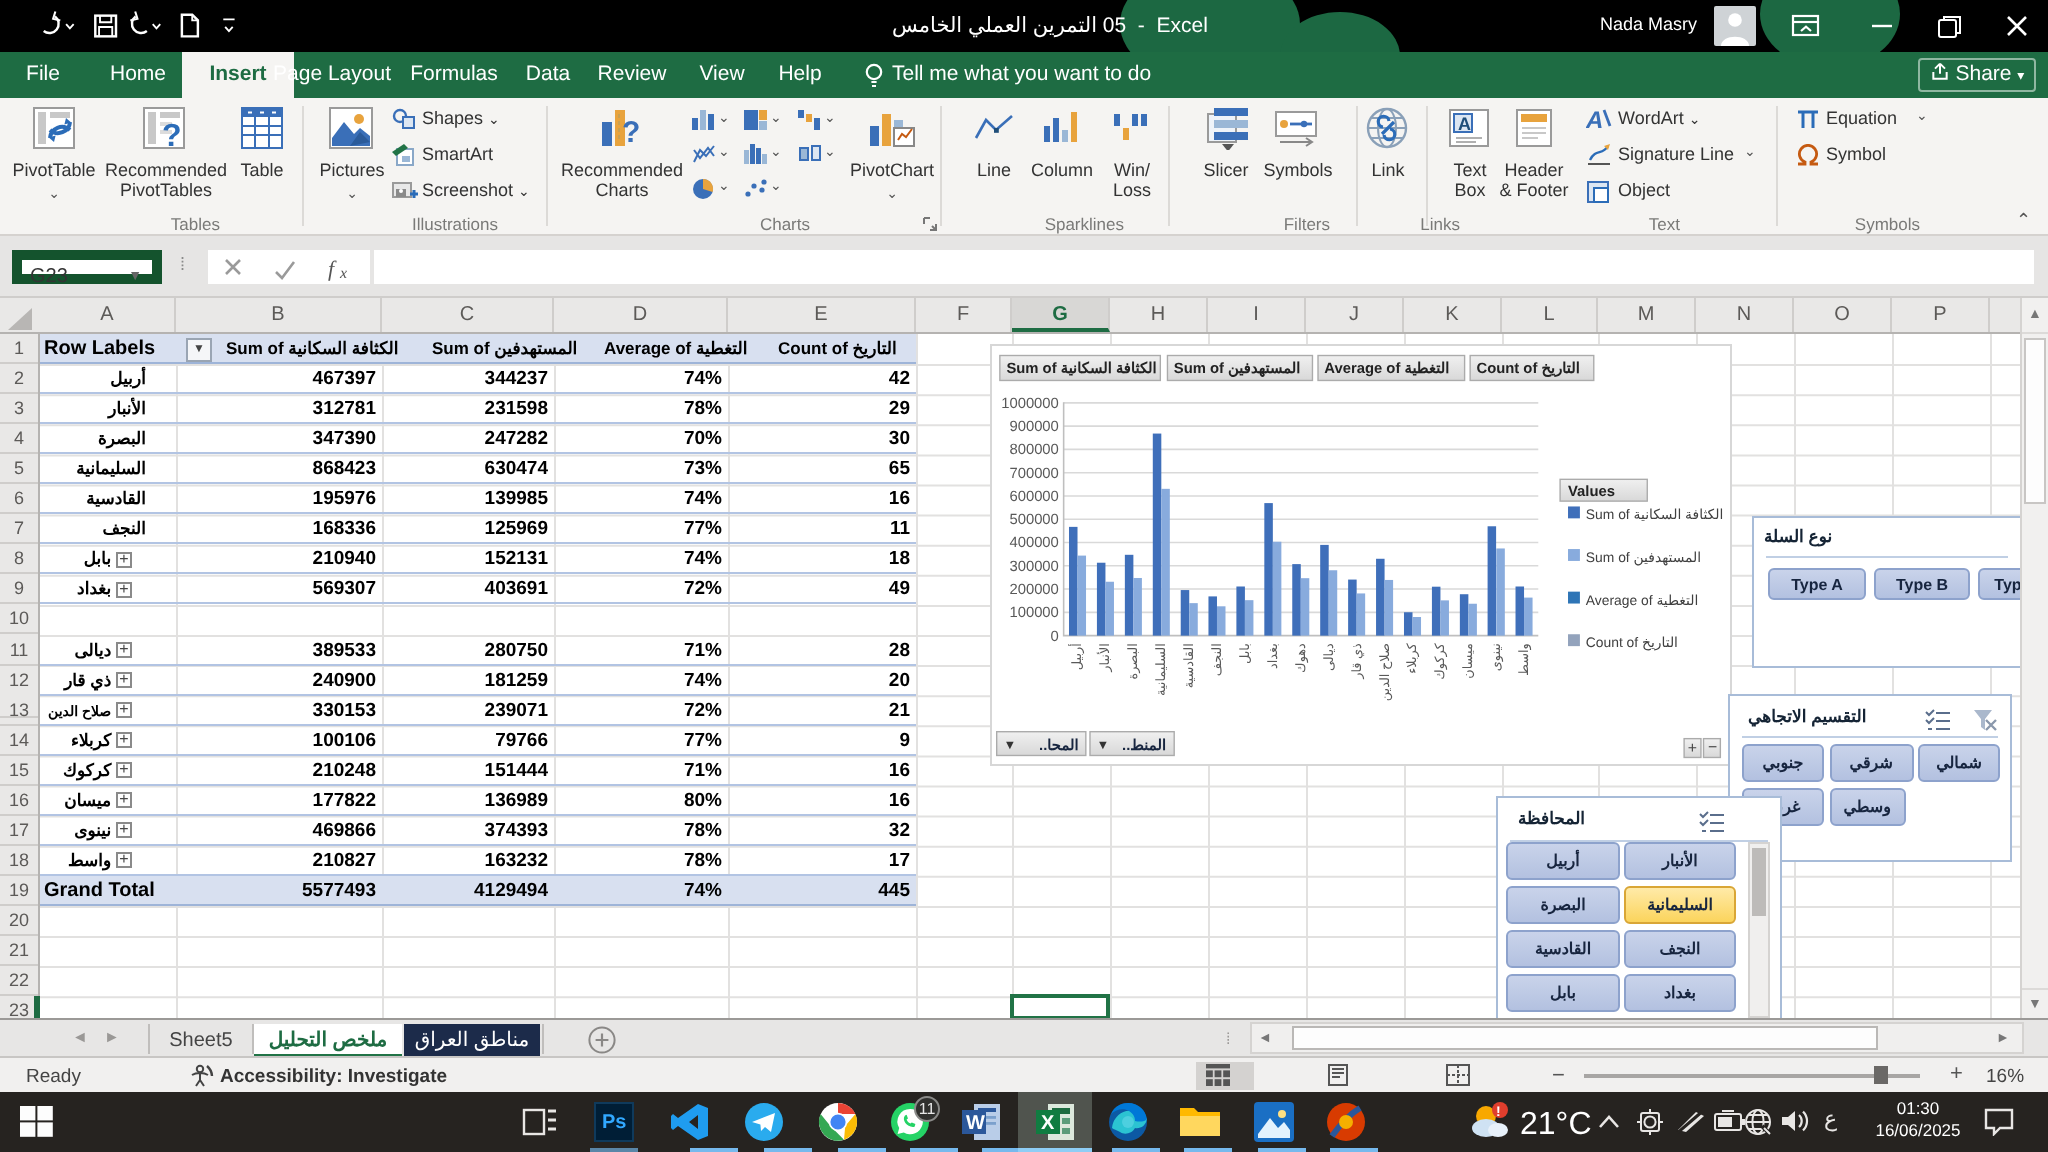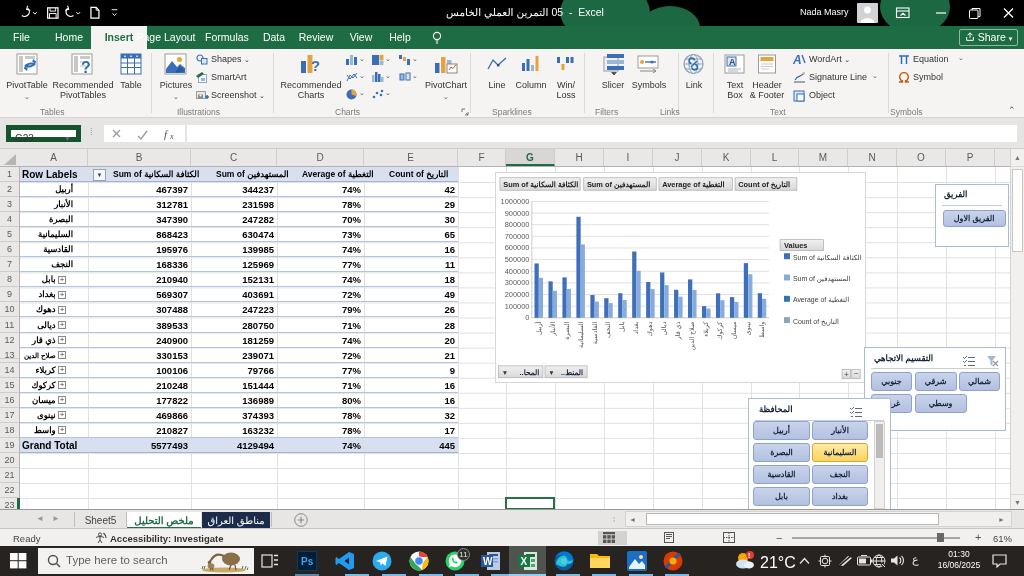--- a/index.html
+++ b/index.html
@@ -14,21 +14,21 @@
 #avatar{position:absolute;left:857px;top:3px;width:21px;height:20px;background:#cfd3d6;border-radius:1px}
 .winbtn{position:absolute;top:0;height:26px;width:30px;color:#fff;text-align:center;line-height:26px;font-size:13px}
 
 #tabrow{position:absolute;left:0;top:26px;width:1024px;height:23px;background:#1e6c43}
 .rtab{position:absolute;top:0;height:23px;color:#fff;font-size:10.5px;line-height:23px;text-align:center;white-space:nowrap}
 #tab-insert{background:#f5f4f2;color:#1e6c43;font-weight:bold}
 #sharebtn{position:absolute;left:959px;top:3px;width:59px;height:17px;border:1px solid #8fb7a1;border-radius:2px;color:#fff;font-size:10.5px;line-height:15px;text-align:center}
 
 #ribbon{position:absolute;left:0;top:49px;width:1024px;height:69px;background:#f5f4f2;border-bottom:1px solid #d5d2cf;font-size:9px;color:#444}
 .rsep{position:absolute;top:4px;height:60px;width:1px;background:#dcdad7}
-.glabel{position:absolute;top:58px;font-size:8.5px;color:#7a7a78;text-align:left;white-space:nowrap}
+.glabel{position:absolute;top:58px;font-size:8.5px;color:#7a7a78;text-align:right;white-space:nowrap}
 .rlbl{position:absolute;font-size:9px;color:#333;text-align:center;white-space:nowrap}
 .rchev{position:absolute;font-size:7px;color:#555;text-align:center}
 .smalllbl{position:absolute;font-size:9px;color:#333;white-space:nowrap}
 
 #fbar{position:absolute;left:0;top:118px;width:1024px;height:31px;background:#e6e5e4;border-bottom:1px solid #cfcdcb}
 #namebox{position:absolute;left:6px;top:7px;width:75px;height:17px;background:#fff;border:5px solid #14532d;font-size:10px;color:#333;line-height:17px;padding-left:4px}
 #fxbox{position:absolute;left:104px;top:7px;width:81px;height:17px;background:#fff}
 #finput{position:absolute;left:187px;top:7px;width:830px;height:17px;background:#fff}
 
 #colhdr{position:absolute;left:0;top:149px;width:1024px;height:18px;background:#e9e8e7;border-bottom:1px solid #b5b3b1}
@@ -117,20 +117,21 @@
   <div class="rtab" style="left:258px;width:32px">Data</div>
   <div class="rtab" style="left:295px;width:42px">Review</div>
   <div class="rtab" style="left:343px;width:36px">View</div>
   <div class="rtab" style="left:384px;width:32px">Help</div>
   <svg style="position:absolute;left:430px;top:4px" width="14" height="16" viewBox="0 0 14 16">
       <g stroke="#fff" fill="none" stroke-width="1.1">
         <circle cx="7" cy="6" r="3.6"></circle>
         <path d="M5.7 11 h2.6 M6 13 h2"></path>
       </g>
     </svg>
+  <div class="rtab" style="left:446px;width:160px;text-align:left">Tell me what you want to do</div>
   <div id="sharebtn"><svg width="10" height="10" viewBox="0 0 12 12" style="vertical-align:-1px">
         <path d="M6 1 L9 4 M6 1 L3 4 M6 1 V7 M2 6 v4 h8 V6" stroke="#fff" fill="none" stroke-width="1.2"></path>
       </svg> Share <span style="font-size:7px">▾</span></div>
 </div>
 <div id="ribbon">
 
   <svg class="abs" style="left:16px;top:4px" width="22" height="22" viewBox="0 0 22 22">
       <rect x="1" y="1" width="20" height="20" fill="#fff" stroke="#9a9a9a"></rect>
       <rect x="3" y="3" width="4" height="16" fill="#c8c8c8"></rect>
       <rect x="9" y="3" width="10" height="3" fill="#c8c8c8"></rect>
@@ -520,27 +521,20 @@
 <span class="pc num" style="right:184px">152131</span>
 <span class="pc num" style="right:97px">74%</span>
 <span class="pc num" style="right:3px">18</span>
     </div>
 <div class="prow" style="top:120.4px">
       <span class="pc arname" style="right:392px"><span dir="rtl">بغداد</span>&nbsp;<span class="plusbox">+</span></span>
 <span class="pc num" style="right:270px">569307</span>
 <span class="pc num" style="right:184px">403691</span>
 <span class="pc num" style="right:97px">72%</span>
 <span class="pc num" style="right:3px">49</span>
-    </div>
-<div class="prow" style="top:135.45px">
-      <span class="pc arname" style="right:392px"><span dir="rtl">دهوك</span>&nbsp;<span class="plusbox">+</span></span>
-<span class="pc num" style="right:270px">307488</span>
-<span class="pc num" style="right:184px">247223</span>
-<span class="pc num" style="right:97px">79%</span>
-<span class="pc num" style="right:3px">26</span>
     </div>
 <div class="prow" style="top:150.5px">
       <span class="pc arname" style="right:392px"><span dir="rtl">ديالى</span>&nbsp;<span class="plusbox">+</span></span>
 <span class="pc num" style="right:270px">389533</span>
 <span class="pc num" style="right:184px">280750</span>
 <span class="pc num" style="right:97px">71%</span>
 <span class="pc num" style="right:3px">28</span>
     </div>
 <div class="prow" style="top:165.55px">
       <span class="pc arname" style="right:392px"><span dir="rtl">ذي قار</span>&nbsp;<span class="plusbox">+</span></span>
@@ -701,24 +695,26 @@
       <text x="33" y="204" text-anchor="middle" font-size="7.5" font-weight="bold" fill="#17253f">..المحا</text>
 <rect x="48.7" y="194.7" width="42.5" height="12" fill="url(#fb)" stroke="#ababab" stroke-width="0.7"></rect>
 <text x="52" y="203.6" font-size="6.5" fill="#333">▼</text>
       <text x="76" y="204" text-anchor="middle" font-size="7.5" font-weight="bold" fill="#17253f">..المنط</text>
 <rect x="348.6" y="198.2" width="8.5" height="9.5" fill="url(#fb)" stroke="#ababab" stroke-width="0.7"></rect>
       <text x="350.5" y="205.6" font-size="8" fill="#444">+</text>
 <rect x="358.4" y="198.2" width="8.5" height="9.5" fill="url(#fb)" stroke="#ababab" stroke-width="0.7"></rect>
       <text x="360.7" y="205" font-size="8" fill="#444">−</text>
 </svg>
 
-<div class="slicer" style="left:935px;top:16.6px;width:74px;height:63px">
-  <div class="sl-title" style="left:8px;top:4px" dir="rtl">الفريق</div>
-  <div class="sl-line" style="top:20px"></div>
-  <div class="sbtn" style="left:6.6px;top:25px;width:63px;height:17px;line-height:16px" dir="rtl">الفريق الاول</div>
+<div class="slicer" style="left:876px;top:91px;width:134px;height:76px;border-right:none">
+  <div class="sl-title" style="left:5px;top:4px" dir="rtl">نوع السلة</div>
+  <div class="sl-line" style="top:19px"></div>
+  <div class="sbtn" style="left:7px;top:25px;width:49px;height:16px;line-height:15px">Type A</div>
+  <div class="sbtn" style="left:60px;top:25px;width:48px;height:16px;line-height:15px">Type B</div>
+  <div class="sbtn" style="left:112px;top:25px;width:30px;height:16px;line-height:15px">Typ</div>
 </div>
 <div class="slicer" style="left:864px;top:180px;width:142px;height:84px">
   <div class="sl-title" style="left:9px;top:5px" dir="rtl">التقسيم الاتجاهي</div>
   <div class="abs" style="left:97px;top:5px"><svg width="14" height="12" viewBox="0 0 14 12">
           <g stroke="#5a6e8c" fill="none">
             <path d="M1 2 l1.5 1.5 L5 1"></path>
             <path d="M6 2.5 h7"></path>
             <path d="M1 6 l1.5 1.5 L5 5"></path>
             <path d="M6 6.5 h7"></path>
             <path d="M2 10.5 h2"></path>
@@ -727,21 +723,21 @@
         </svg></div>
   <div class="abs" style="left:121px;top:5px"><svg width="13" height="12" viewBox="0 0 13 12">
           <path d="M1 1 h9 l-3.5 4.5 V11 l-2-1.5 V5.5 Z" fill="#aab8cc"></path>
           <path d="M7 6 l5 5 M12 6 l-5 5" stroke="#8a98ac" stroke-width="1.2"></path>
         </svg></div>
   <div class="sl-line" style="top:20px"></div>
   <div class="sbtn" style="left:6px;top:23.5px;width:41px;height:19px;line-height:18px" dir="rtl">جنوبي</div>
   <div class="sbtn" style="left:49.6px;top:23.5px;width:42px;height:19px;line-height:18px" dir="rtl">شرقي</div>
   <div class="sbtn" style="left:94px;top:23.5px;width:41px;height:19px;line-height:18px" dir="rtl">شمالي</div>
   <div class="sbtn" style="left:6px;top:45.8px;width:41px;height:19px;line-height:18px" dir="rtl">غربي</div>
-  <div class="sbtn" style="left:49.6px;top:45.8px;width:52px;height:19px;line-height:18px" dir="rtl">وسطي</div>
+  <div class="sbtn" style="left:49.6px;top:45.8px;width:38px;height:19px;line-height:18px" dir="rtl">وسطي</div>
 </div>
 <div class="slicer" style="left:748px;top:230.5px;width:143px;height:112px">
   <div class="sl-title" style="left:10px;top:5px" dir="rtl">المحافظة</div>
   <div class="abs" style="left:100px;top:5px"><svg width="14" height="12" viewBox="0 0 14 12">
           <g stroke="#5a6e8c" fill="none">
             <path d="M1 2 l1.5 1.5 L5 1"></path>
             <path d="M6 2.5 h7"></path>
             <path d="M1 6 l1.5 1.5 L5 5"></path>
             <path d="M6 6.5 h7"></path>
             <path d="M2 10.5 h2"></path>
@@ -820,48 +816,31 @@
 <svg class="abs" style="left:723px;top:3px" width="12" height="11" viewBox="0 0 12 11">
       <g fill="none" stroke="#555">
         <rect x="0.5" y="0.5" width="11" height="10"></rect>
         <path d="M6 0.5 V10.5 M0.5 5.5 H11.5" stroke-dasharray="1.5 1"></path>
       </g>
     </svg>
 <div class="abs" style="left:776px;top:3px;font-size:11px;color:#555">−</div>
 <div class="abs" style="left:792px;top:8px;width:168px;height:1.5px;background:#a8a6a4"></div>
 <div class="abs" style="left:937px;top:4px;width:7px;height:9px;background:#6a6866"></div>
 <div class="abs" style="left:975px;top:2px;font-size:11px;color:#555">+</div>
-<div class="abs" style="left:993px;top:4px">61%</div>
+<div class="abs" style="left:993px;top:4px">16%</div>
 </div>
 <div id="taskbar">
 <svg class="abs" style="left:10px;top:7px" width="17" height="16" viewBox="0 0 17 16">
       <g fill="#fdfdfd">
         <rect x="0" y="0" width="7.7" height="7.2"></rect>
         <rect x="8.7" y="0" width="7.7" height="7.2"></rect>
         <rect x="0" y="8.2" width="7.7" height="7.2"></rect>
         <rect x="8.7" y="8.2" width="7.7" height="7.2"></rect>
       </g>
     </svg>
-<div class="abs" style="left:38px;top:2px;width:216px;height:26px;background:#f3f2f1">
-  <svg class="abs" style="left:9px;top:6px" width="14" height="14" viewBox="0 0 14 14">
-        <circle cx="6" cy="6" r="4.5" fill="none" stroke="#50504e" stroke-width="1.4"></circle>
-        <path d="M9.5 9.5 L13 13" stroke="#50504e" stroke-width="1.4"></path>
-      </svg>
-  <div class="abs" style="left:28px;top:6px;font-size:11.5px;color:#605e5c">Type here to search</div>
-  <svg class="abs" style="left:160px;top:1px" width="52" height="24" viewBox="0 0 52 24">
-    <ellipse cx="26" cy="21" rx="22" ry="2.5" fill="#c9a86a"></ellipse>
-    <ellipse cx="33" cy="10" rx="9" ry="6.5" fill="#8a7048"></ellipse>
-    <path d="M26 7 C20 4 16 6 13 11 L11 14" stroke="#7a6340" stroke-width="2.2" fill="none"></path>
-    <circle cx="11.5" cy="13.5" r="1.8" fill="#7a6340"></circle>
-    <path d="M33 16 L31 21 M37 16 L38 21" stroke="#6a5638" stroke-width="1.2"></path>
-    <ellipse cx="13" cy="17" rx="3.4" ry="2.8" fill="#9a8258"></ellipse>
-    <path d="M13 19 L12.5 21.5 M14.5 19 L15 21.5" stroke="#6a5638"></path>
-    <path d="M4 20 l1-3 M6 20 l1-3 M44 20 l1-3 M47 20 l1.2-3 M49 21 l1-2.5" stroke="#4e7a3a" stroke-width="1"></path>
-  </svg>
-</div>
 <svg class="abs" style="left:261px;top:6px" width="18" height="18" viewBox="0 0 18 18">
       <g fill="none" stroke="#e8e6e4" stroke-width="1.2">
         <rect x="1" y="3" width="10" height="12"></rect>
         <path d="M13 3.5 h4 M13 8 h4 M13 12.5 h4" stroke-width="1.6"></path>
       </g>
     </svg>
 <div class="tbi" style="left:289px">
       <div class="abs" style="left:8px;top:5px;width:20px;height:20px;background:#001e36;border:1px solid #0f3a5c">
         <span style="position:absolute;left:3px;top:4px;font-size:10px;font-weight:bold;color:#31a8ff">Ps</span>
       </div>

